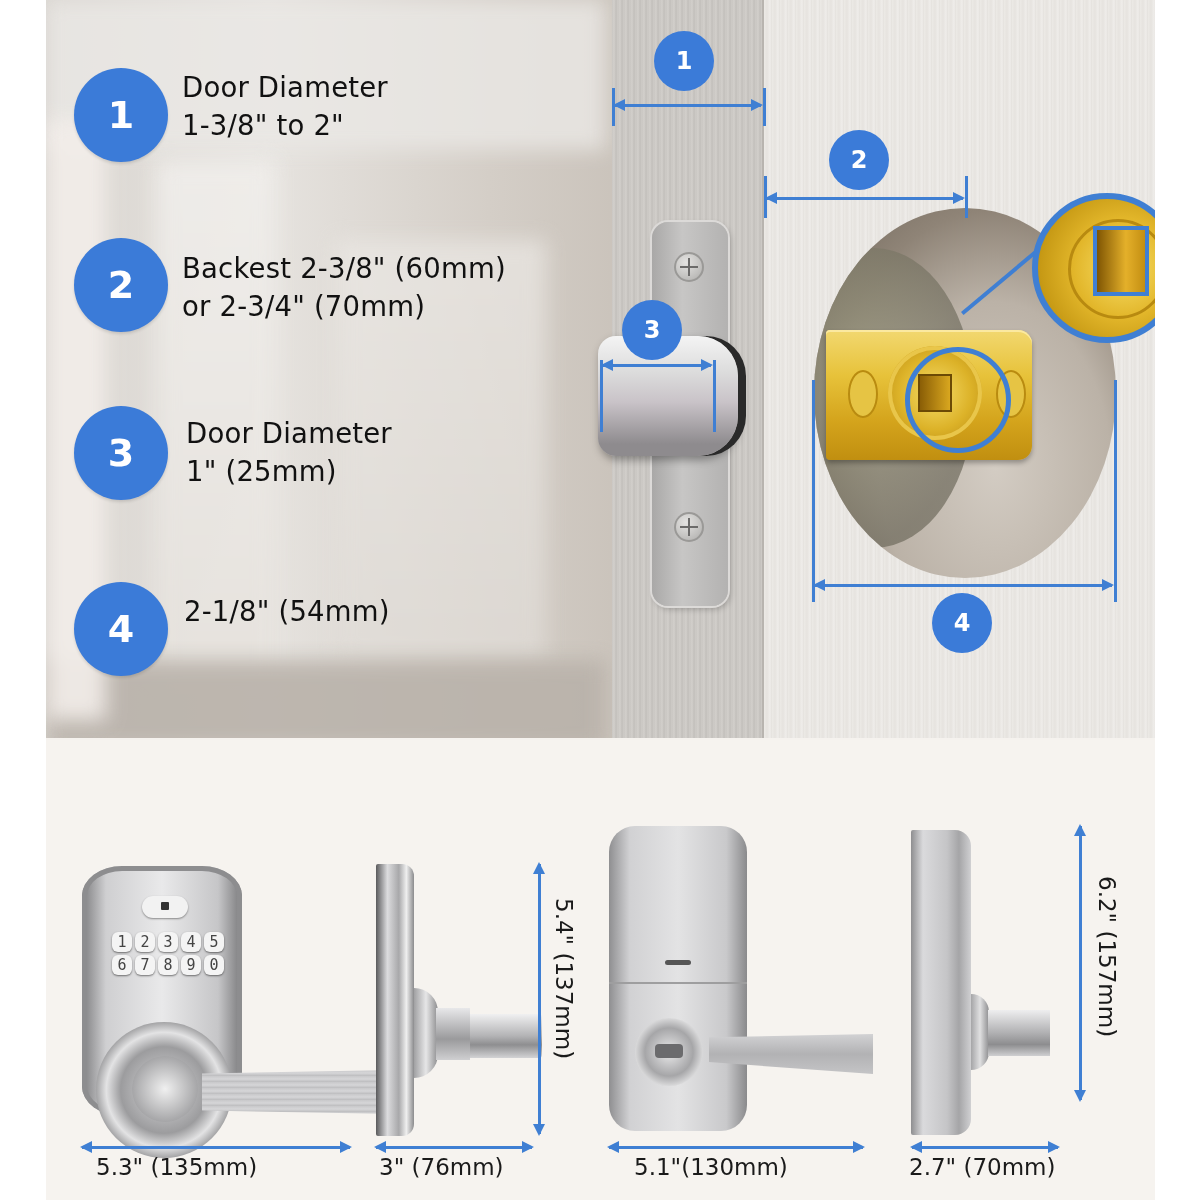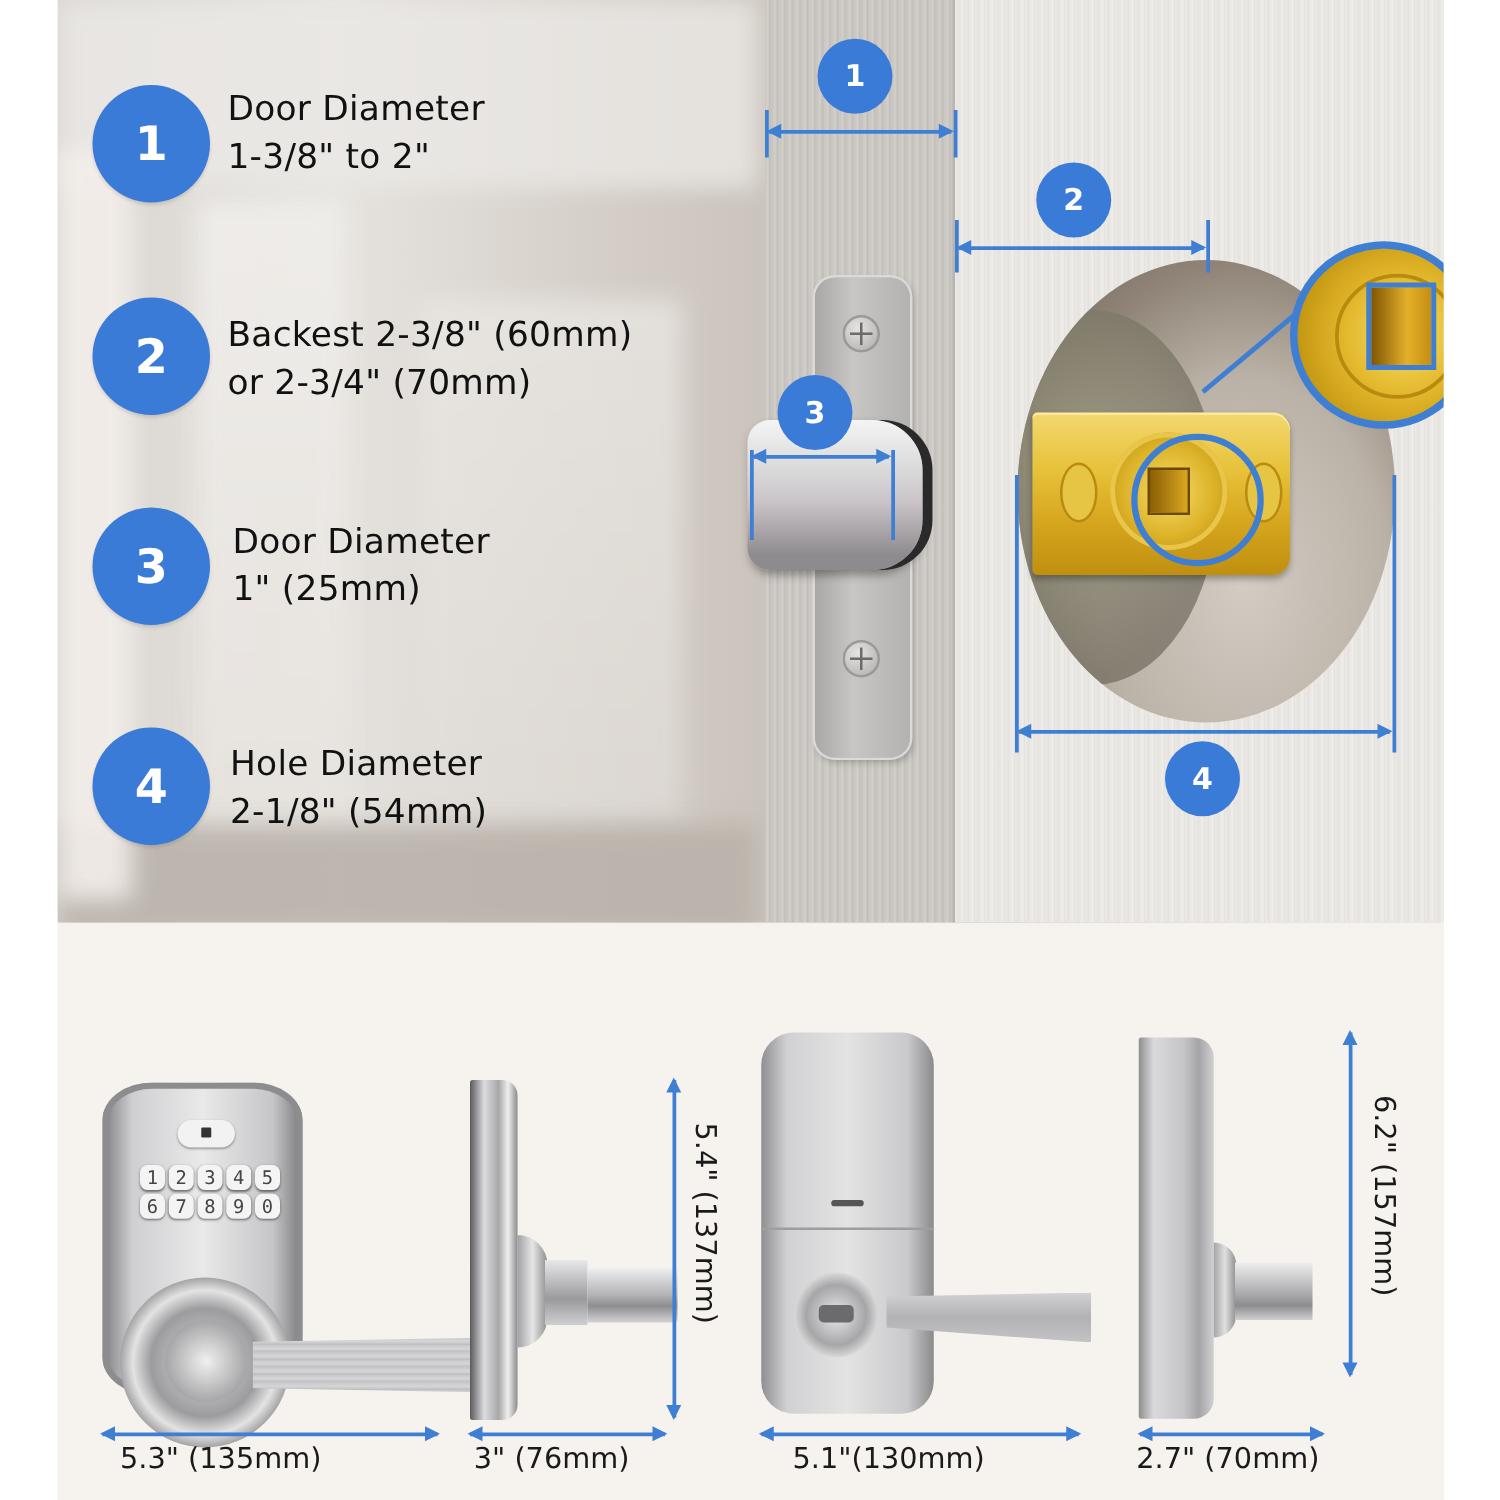--- a/index.html
+++ b/index.html
@@ -150,21 +150,20 @@
       </div>
 
       <div class="badge lg" style="left:28px;top:406px">3</div>
       <div class="spec" style="top:414px;left:140px">
         <div>Door Diameter</div>
         <div>1" (25mm)</div>
       </div>
 
       <div class="badge lg" style="left:28px;top:582px">4</div>
       <div class="spec" style="top:592px;left:138px">
-        <div>Hole Diameter</div>
         <div>2-1/8" (54mm)</div>
       </div>
     </div>
 
     <div class="door-edge"></div>
     <div class="door-face"></div>
 
     <div class="faceplate">
       <div class="screw s1"></div>
       <div class="screw s2"></div>

